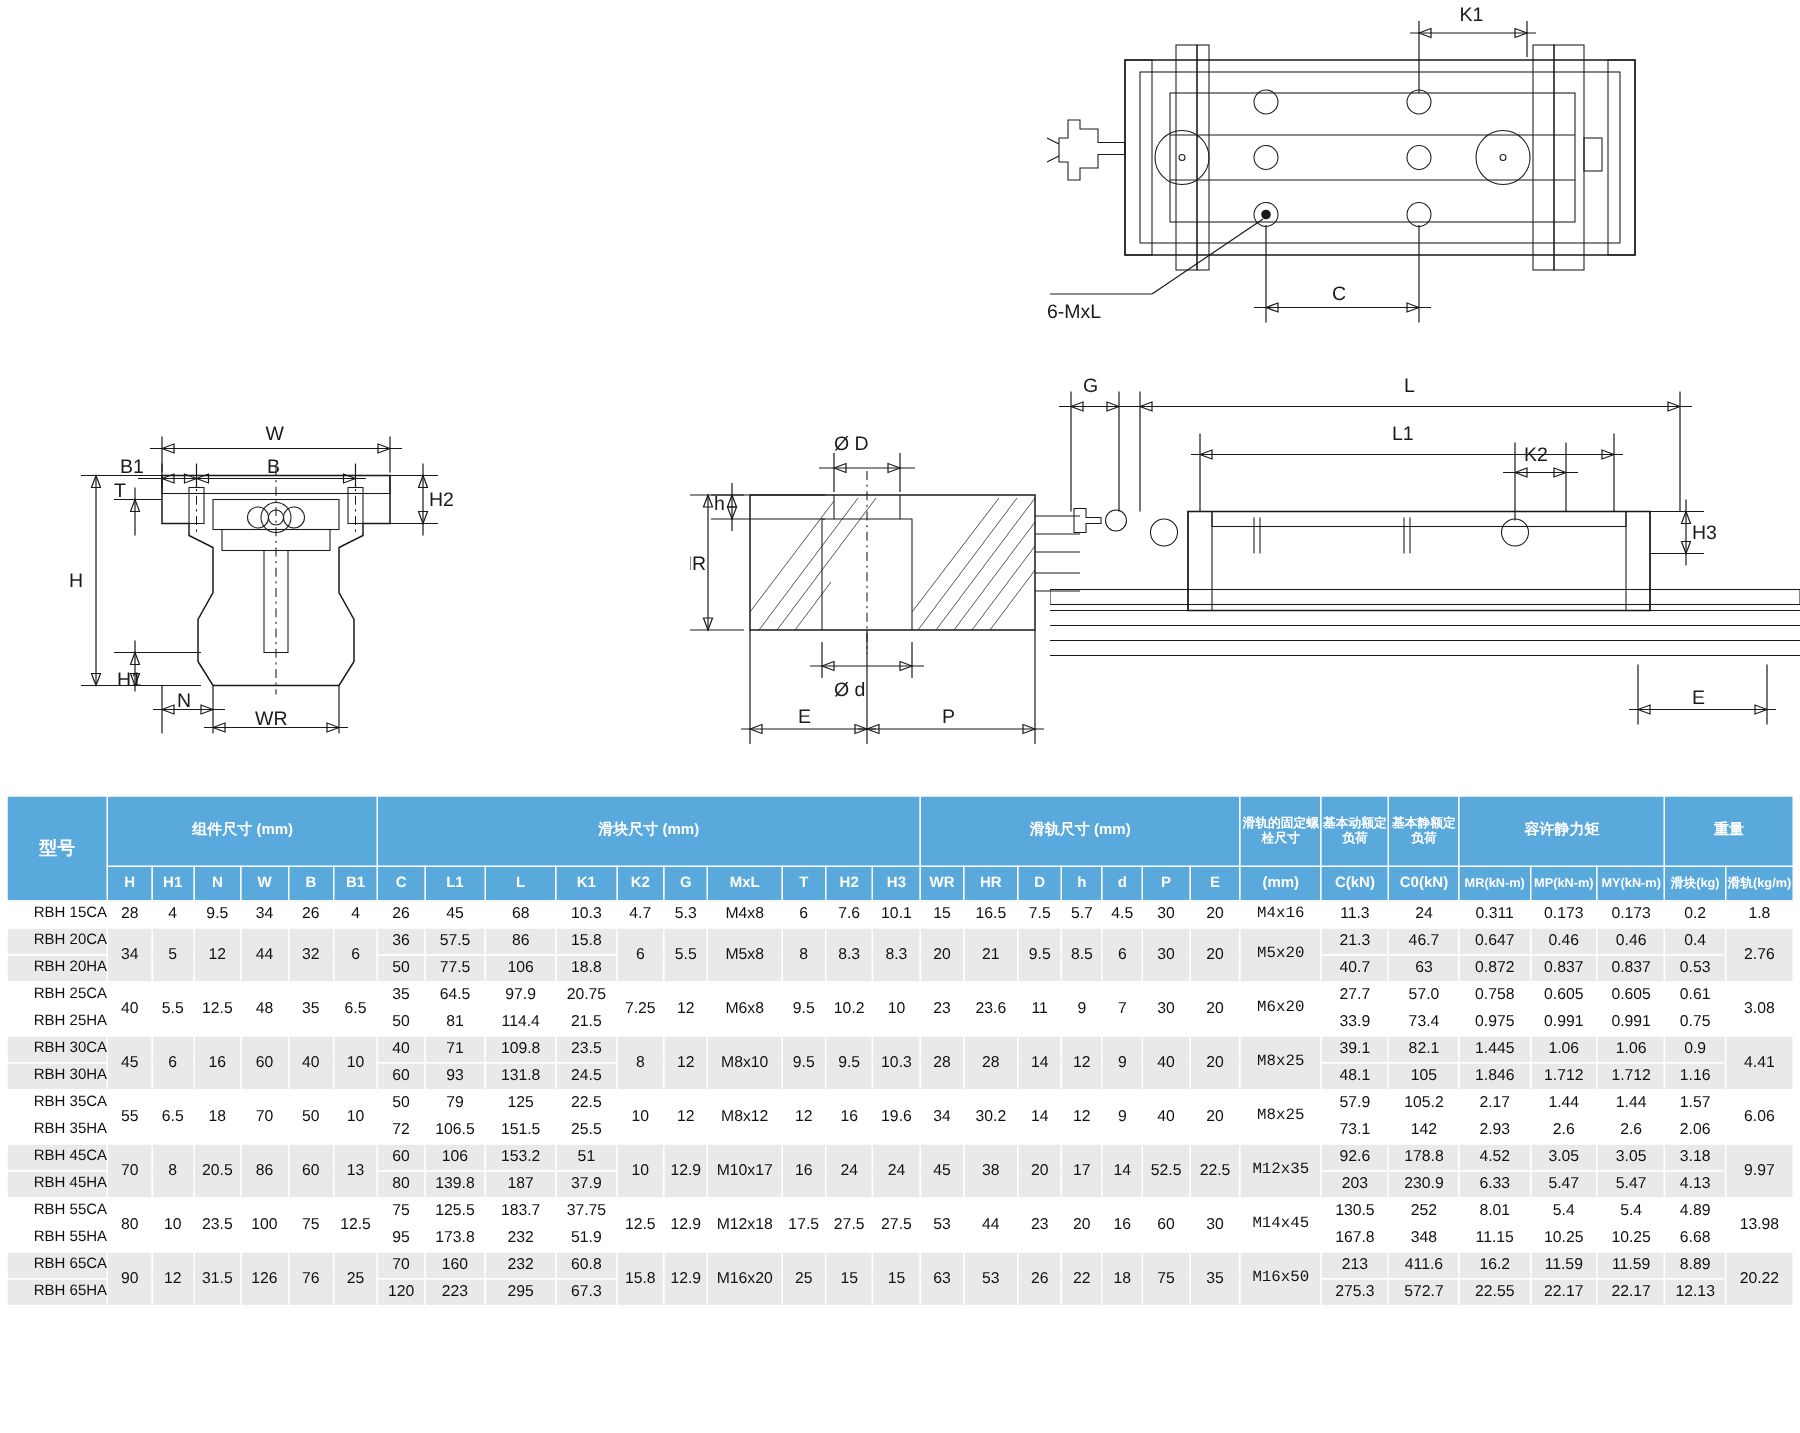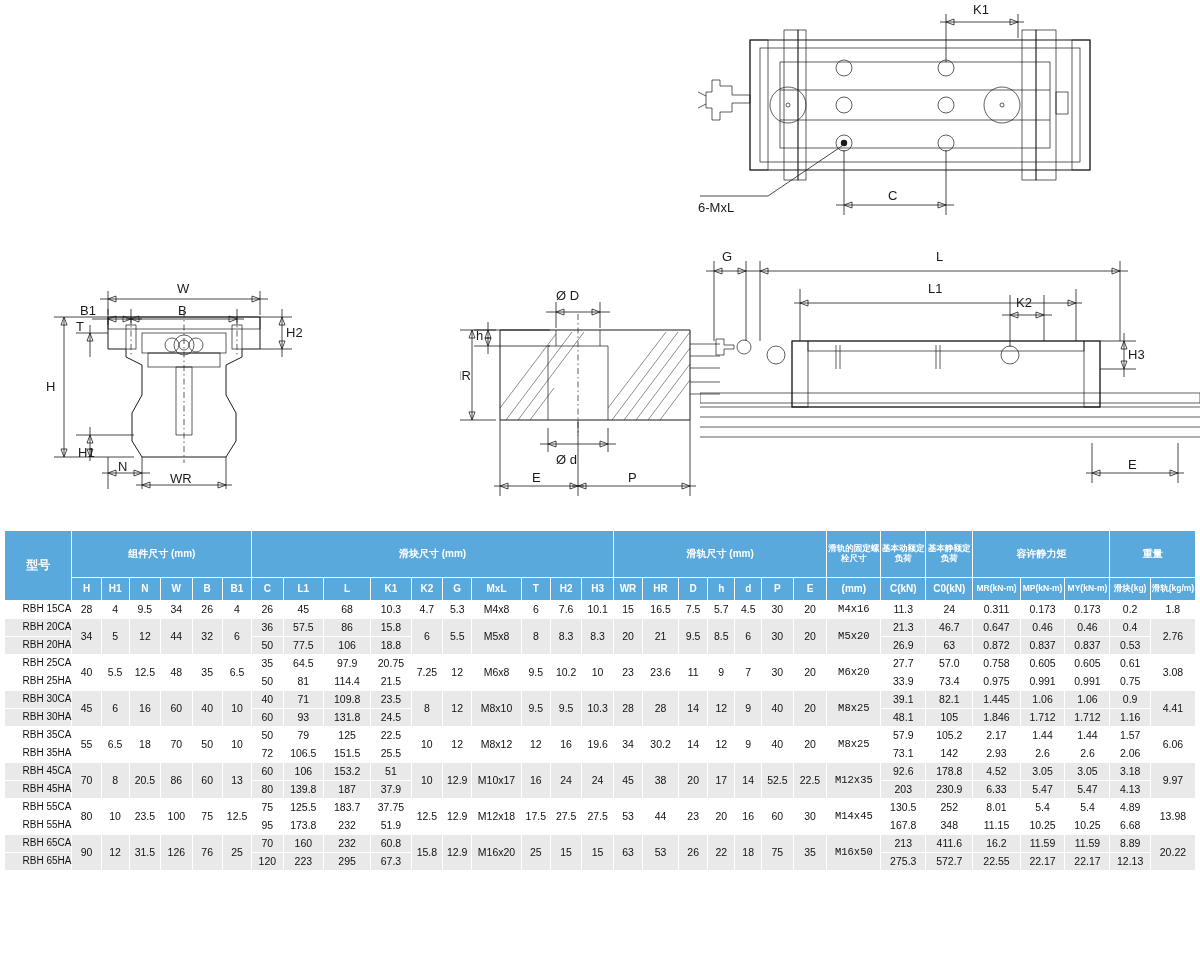--- a/index.html
+++ b/index.html
@@ -513,21 +513,21 @@
           <td>0.46</td>
           <td>0.4</td>
           <td rowspan="2">2.76</td>
         </tr>
         <tr class="alt">
           <td class="model">RBH 20HA</td>
           <td>50</td>
           <td>77.5</td>
           <td>106</td>
           <td>18.8</td>
-          <td>26.9</td>
+          <td>40.7</td>
           <td>63</td>
           <td>0.872</td>
           <td>0.837</td>
           <td>0.837</td>
           <td>0.53</td>
         </tr>
         <tr>
           <td class="model">RBH 25CA</td>
           <td rowspan="2">40</td>
           <td rowspan="2">5.5</td>

